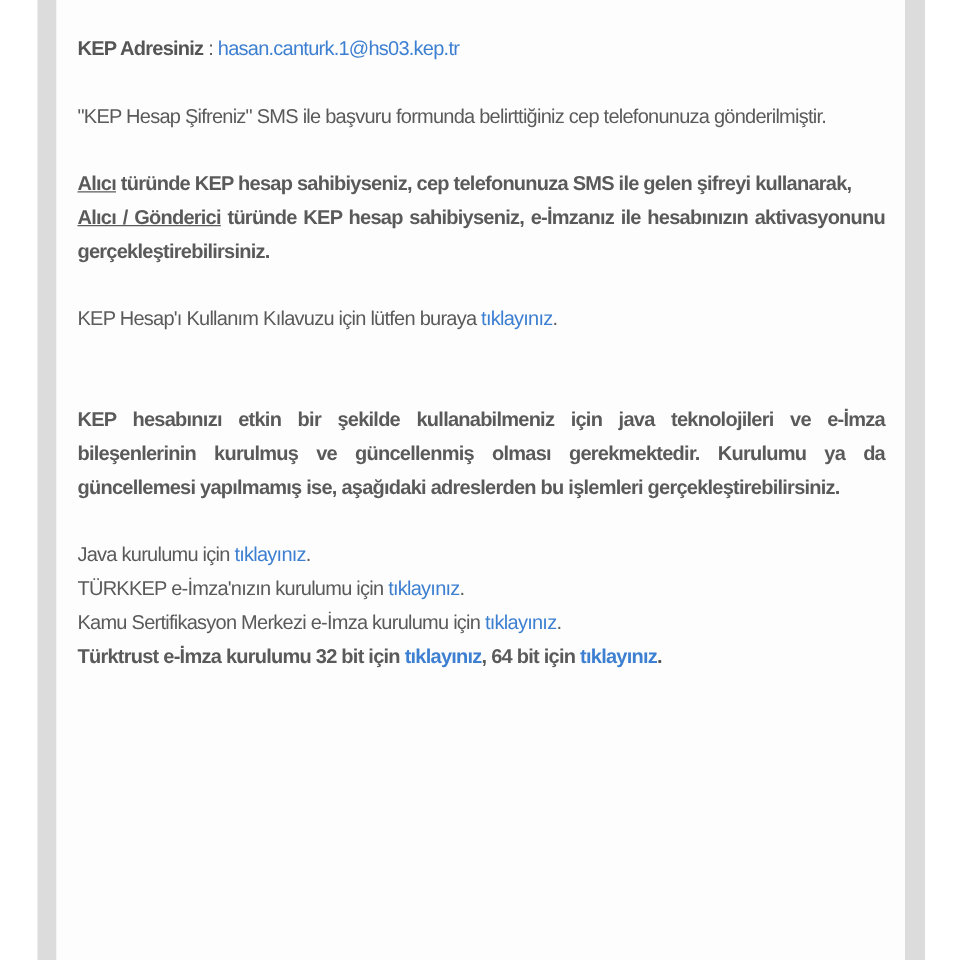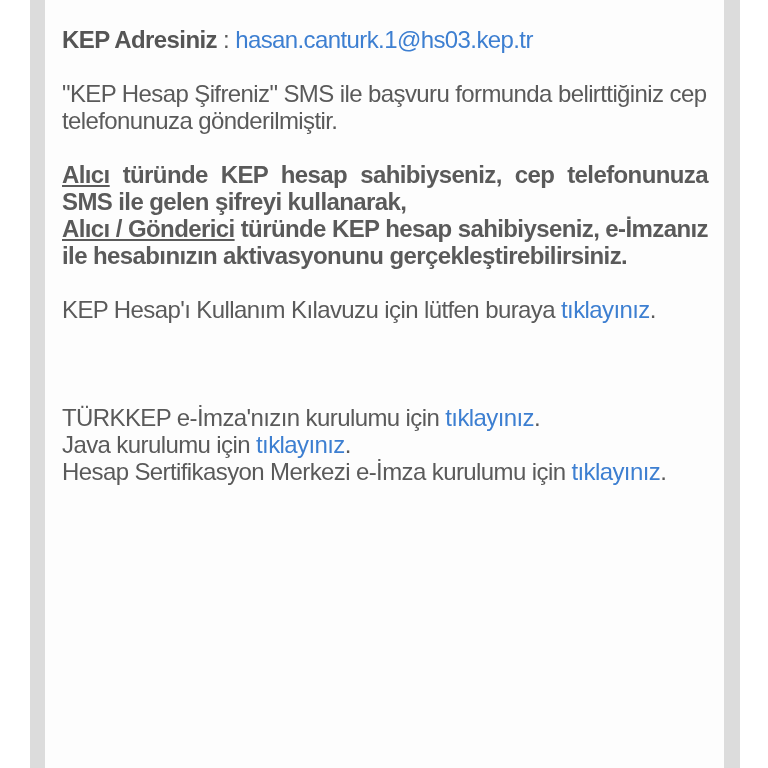--- a/index.html
+++ b/index.html
@@ -14,21 +14,21 @@
     background: #dcdcdc;
   }
   .card {
     position: absolute; left: 45px; top: 0; width: 679px; height: 768px;
     background: #fdfdfd;
     overflow: hidden;
   }
   .content {
     position: absolute; left: 17px; top: 26px; width: 646px;
     color: #5a5a5a;
-    font-size: 24px;
+    font-size: 16px;
     line-height: 27px;
     letter-spacing: -0.6px;
   }
   .content p { margin: 0; }
   .gap { height: 27px; }
   .justify { text-align: justify; text-align-last: left; font-weight: bold; }
   .bold { font-weight: bold; color: #555555; }
   .link { color: #3d7fd1; text-decoration: none; }
   .u { text-decoration: underline; }
 </style>
@@ -49,20 +49,22 @@
 
     <p class="justify"><span class="u">Alıcı</span><span> türünde KEP hesap sahibiyseniz, cep telefonunuza SMS ile gelen şifreyi kullanarak,</span></p>
     <p class="justify"><span class="u">Alıcı / Gönderici</span><span> türünde KEP hesap sahibiyseniz, e-İmzanız ile hesabınızın aktivasyonunu gerçekleştirebilirsiniz.</span></p>
     <div class="gap"></div>
 
     <p><span>KEP Hesap'ı Kullanım Kılavuzu için lütfen buraya </span><a class="link">tıklayınız</a><span>.</span></p>
     <div class="gap"></div>
 
     <div class="gap"></div>
 
+    <p class="justify">KEP hesabınızı etkin bir şekilde kullanabilmeniz için java teknolojileri ve e-İmza bileşenlerinin kurulmuş ve güncellenmiş olması gerekmektedir. Kurulumu ya da güncellemesi yapılmamış ise, aşağıdaki adreslerden bu işlemleri gerçekleştirebilirsiniz.</p>
     <div class="gap"></div>
 
+    <p><span>Java kurulumu için </span><a class="link">tıklayınız</a><span>.</span></p>
     <p><span>TÜRKKEP e-İmza'nızın kurulumu için </span><a class="link">tıklayınız</a><span>.</span></p>
-    <p><span>Java kurulumu için </span><a class="link">tıklayınız</a><span>.</span></p>
-    <p><span>Hesap Sertifikasyon Merkezi e-İmza kurulumu için </span><a class="link">tıklayınız</a><span>.</span></p>
+    <p><span>Kamu Sertifikasyon Merkezi e-İmza kurulumu için </span><a class="link">tıklayınız</a><span>.</span></p>
+    <p class="justify"><span>Türktrust e-İmza kurulumu 32 bit için </span><a class="link">tıklayınız</a><span>, 64 bit için </span><a class="link">tıklayınız</a><span>.</span></p>
 
   </div>
 </div>
 
 </body></html>

